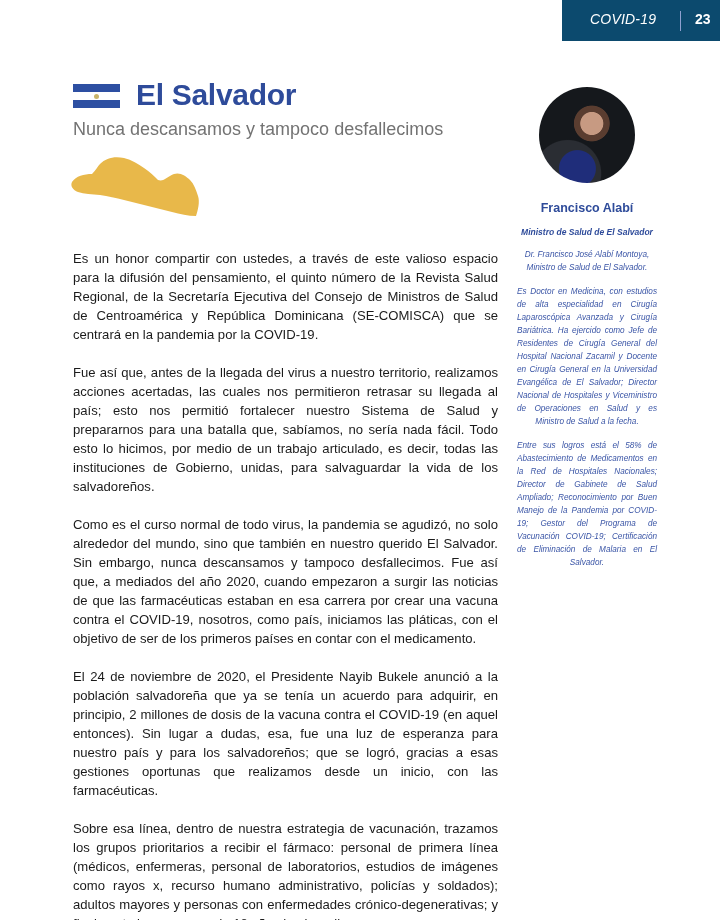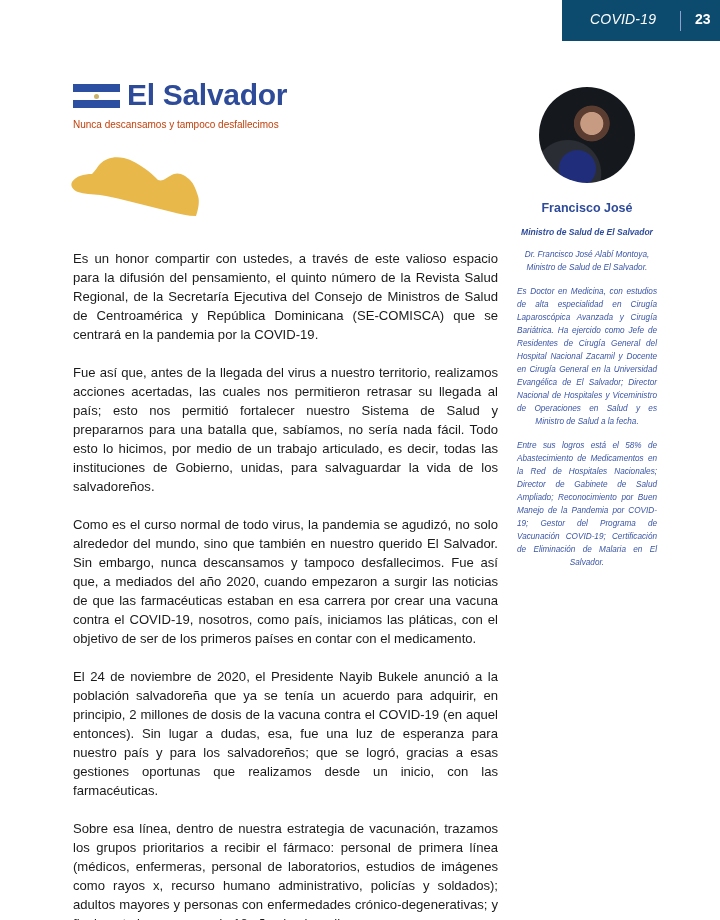--- a/index.html
+++ b/index.html
@@ -27,25 +27,25 @@
     }
     .flag .stripe { flex: 1; }
     .flag .blue { background: #2d4fa2; }
     .flag .white { background: #ffffff; position: relative; }
     .flag .emblem {
       position: absolute; left: 50%; top: 50%; width: 5px; height: 5px; margin: -2.5px 0 0 -2.5px;
       border-radius: 50%; background: #c9b46a;
     }
 
     .title {
-      position: absolute; left: 127px; top: 78px; font-size: 30px; font-weight: bold; color: #2e4b9a;
+      position: absolute; left: 136px; top: 78px; font-size: 30px; font-weight: bold; color: #2e4b9a;
       letter-spacing: -0.3px;
     }
     .subtitle {
-      position: absolute; left: 73px; top: 119px; font-size: 10px; color: #c2410c;
+      position: absolute; left: 73px; top: 119px; font-size: 18px; color: #737373;
     }
 
     .map { position: absolute; left: 70px; top: 150px; width: 130px; height: 68px; }
 
     .body-text {
       position: absolute; left: 73px; top: 249px; width: 425px;
       font-size: 13.1px; line-height: 19px; color: #1b1b1b; text-align: justify;
     }
     .body-text p { margin-bottom: 19px; }
 
@@ -91,20 +91,20 @@
 <div class="body-text">
   <p>Es un honor compartir con ustedes, a través de este valioso espacio para la difusión del pensamiento, el quinto número de la Revista Salud Regional, de la Secretaría Ejecutiva del Consejo de Ministros de Salud de Centroamérica y República Dominicana (SE-COMISCA) que se centrará en la pandemia por la COVID-19.</p>
   <p>Fue así que, antes de la llegada del virus a nuestro territorio, realizamos acciones acertadas, las cuales nos permitieron retrasar su llegada al país; esto nos permitió fortalecer nuestro Sistema de Salud y prepararnos para una batalla que, sabíamos, no sería nada fácil. Todo esto lo hicimos, por medio de un trabajo articulado, es decir, todas las instituciones de Gobierno, unidas, para salvaguardar la vida de los salvadoreños.</p>
   <p>Como es el curso normal de todo virus, la pandemia se agudizó, no solo alrededor del mundo, sino que también en nuestro querido El Salvador. Sin embargo, nunca descansamos y tampoco desfallecimos. Fue así que, a mediados del año 2020, cuando empezaron a surgir las noticias de que las farmacéuticas estaban en esa carrera por crear una vacuna contra el COVID-19, nosotros, como país, iniciamos las pláticas, con el objetivo de ser de los primeros países en contar con el medicamento.</p>
   <p>El 24 de noviembre de 2020, el Presidente Nayib Bukele anunció a la población salvadoreña que ya se tenía un acuerdo para adquirir, en principio, 2 millones de dosis de la vacuna contra el COVID-19 (en aquel entonces). Sin lugar a dudas, esa, fue una luz de esperanza para nuestro país y para los salvadoreños; que se logró, gracias a esas gestiones oportunas que realizamos desde un inicio, con las farmacéuticas.</p>
   <p>Sobre esa línea, dentro de nuestra estrategia de vacunación, trazamos los grupos prioritarios a recibir el fármaco: personal de primera línea (médicos, enfermeras, personal de laboratorios, estudios de imágenes como rayos x, recurso humano administrativo, policías y soldados); adultos mayores y personas con enfermedades crónico-degenerativas; y finalmente las personas de 18 años hacia arriba.</p>
 </div>
 
 <aside class="sidebar">
   <div class="avatar"></div>
-  <div class="person-name">Francisco José</div>
+  <div class="person-name">Francisco Alabí</div>
   <div class="person-role">Ministro de Salud de El Salvador</div>
   <div class="bio">
     <p class="centered">Dr. Francisco José Alabí Montoya, Ministro de Salud de El Salvador.</p>
     <p>Es Doctor en Medicina, con estudios de alta especialidad en Cirugía Laparoscópica Avanzada y Cirugía Bariátrica.  Ha ejercido como Jefe de Residentes de Cirugía General del Hospital Nacional Zacamil y Docente en Cirugía General en la Universidad Evangélica de El Salvador; Director Nacional de Hospitales y Viceministro de Operaciones en Salud y es Ministro de Salud a la fecha.</p>
     <p>Entre sus logros está el 58% de Abastecimiento de Medicamentos en la Red de Hospitales Nacionales; Director de Gabinete de Salud Ampliado; Reconocimiento por Buen Manejo de la Pandemia por COVID-19; Gestor del Programa de Vacunación COVID-19; Certificación de Eliminación de Malaria en El Salvador.</p>
   </div>
 </aside>
 
 </body></html>

